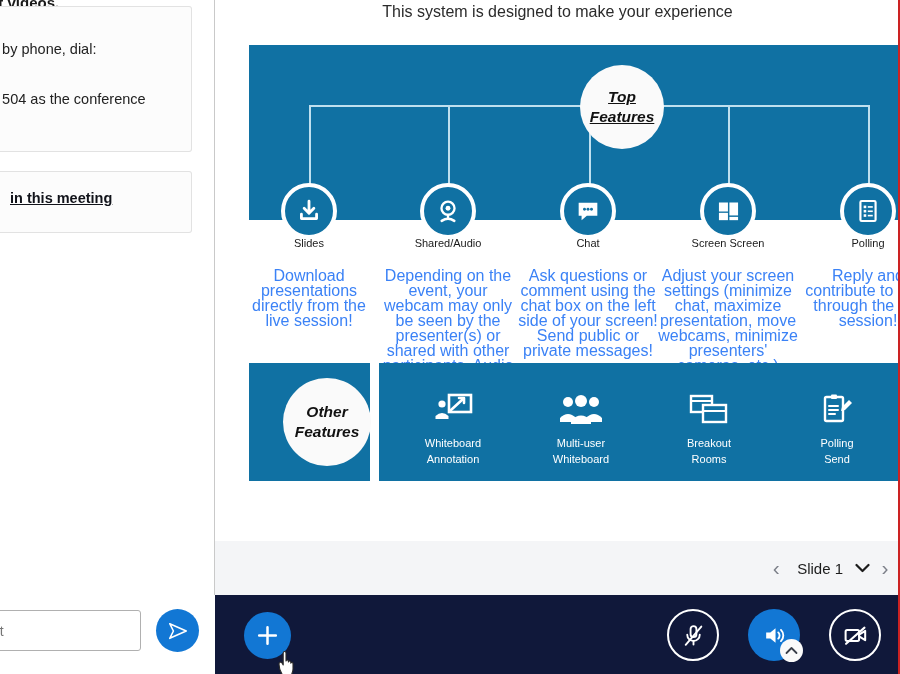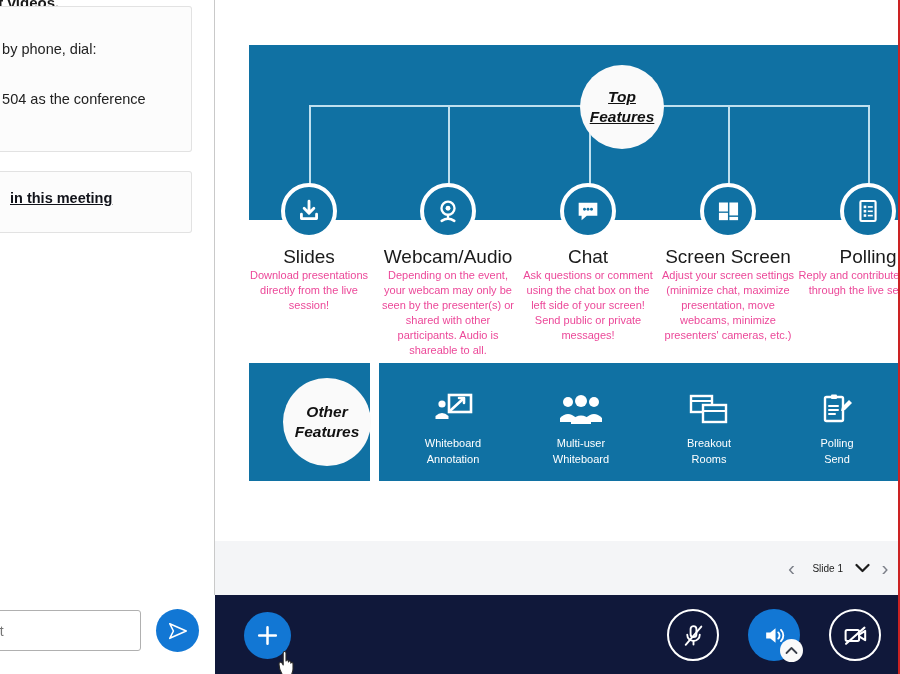--- a/index.html
+++ b/index.html
@@ -96,26 +96,26 @@
   .feat {
     position: absolute; width: 140px; text-align: center;
   }
   .feat .ico-ring {
     position: absolute; left: 50%; top: 0; transform: translateX(-50%);
     width: 56px; height: 56px; border-radius: 50%;
     background: #1071a3; border: 4px solid #ffffff;
     display: flex; align-items: center; justify-content: center;
   }
   .feat .f-title {
-    position: absolute; left: 0; top: 63px; width: 100%;
-    font-size: 19px; color: #1a1a1a; white-space: nowrap;
+    position: absolute; left: 0; top: 54px; width: 100%;
+    font-size: 11px; color: #1a1a1a; white-space: nowrap;
   }
   .feat .f-desc {
     position: absolute; left: 0; top: 85px; width: 100%;
-    font-size: 11px; color: #ec4899; line-height: 15px;
+    font-size: 16px; color: #3b82f6; line-height: 15px;
   }
 
   
   .panel-other {
     position: absolute; left: 34px; top: 363px; width: 121px; height: 118px;
     background: #1071a3;
   }
   .hub-other {
     position: absolute; left: 34px; top: 15px; width: 88px; height: 88px;
   }
@@ -139,21 +139,21 @@
   .slidebar {
     position: absolute; left: 215px; top: 541px; width: 685px; height: 54px;
     background: #f4f5f7; display: flex; align-items: center; justify-content: flex-end;
   }
   .slidebar-edge { position:absolute; right:0; top:0; width:2px; height:54px; background:#cc2222; }
   .nav-arrow {
     width: 30px; height: 40px; display: flex; align-items: center; justify-content: center;
     color: #7b7f88; font-size: 21px; cursor: pointer; background: none; border: none;
   }
   .slide-label {
-    font-size: 10px; color: #1c1c1c; padding: 0 6px; white-space: nowrap;
+    font-size: 15px; color: #1c1c1c; padding: 0 6px; white-space: nowrap;
   }
   .caret { margin-left: 6px; cursor: pointer; display:inline-flex; }
 
   
   .toolbar {
     position: absolute; left: 215px; top: 595px; width: 685px; height: 79px;
     background: #10183a;
   }
   .toolbar-edge { position:absolute; right:0; top:0; width:2px; height:79px; background:#cc2222; }
   .tb-round {
@@ -194,20 +194,21 @@
       <input class="chat-input" type="text" placeholder="at" style="">
       <button class="send-btn">
         <svg width="22" height="22" viewBox="0 0 24 24">
           <path d="M3 4 L21 12 L3 20 L7 12 Z" fill="none" stroke="#ffffff" stroke-width="1.7" stroke-linejoin="round"></path>
         </svg>
       </button>
     </div>
   </div>
 
   <div class="stage">
+    <div class="headline">This system is designed to make your experience</div>
 
     <div class="panel-top">
       <div class="connector hline" style="left:60px; top:60px; width:560px;"></div>
       <div class="connector vline" style="left:60px; top:60px; height:105px;"></div>
       <div class="connector vline" style="left:199px; top:60px; height:105px;"></div>
       <div class="connector vline" style="left:340px; top:60px; height:105px;"></div>
       <div class="connector vline" style="left:479px; top:60px; height:105px;"></div>
       <div class="connector vline" style="left:619px; top:60px; height:105px;"></div>
 
       <div class="hub hub-top">
@@ -229,21 +230,21 @@
 
     <div class="feat" style="left:163px; top:183px;">
       <div class="ico-ring">
         <svg width="28" height="28" viewBox="0 0 24 24">
           <circle cx="12" cy="9.6" r="5.6" fill="none" stroke="#fff" stroke-width="2"></circle>
           <circle cx="12" cy="9.6" r="2.1" fill="#fff"></circle>
           <path d="M12 15.2 V18.2" stroke="#fff" stroke-width="2"></path>
           <path d="M6.6 20.4 q5.4 -3.4 10.8 0" fill="none" stroke="#fff" stroke-width="2.2" stroke-linecap="round"></path>
         </svg>
       </div>
-      <div class="f-title">Webcam/Audio</div>
+      <div class="f-title">Shared/Audio</div>
       <div class="f-desc">Depending on the event, your webcam may only be seen by the presenter(s) or shared with other participants. Audio is shareable to all.</div>
     </div>
 
     <div class="feat" style="left:303px; top:183px;">
       <div class="ico-ring">
         <svg width="28" height="28" viewBox="0 0 24 24">
           <path d="M4 5 H20 V16 H11 L6.5 20 V16 H4 Z" fill="#fff"></path>
           <circle cx="9" cy="10.5" r="1.25" fill="#1071a3"></circle>
           <circle cx="12" cy="10.5" r="1.25" fill="#1071a3"></circle>
           <circle cx="15" cy="10.5" r="1.25" fill="#1071a3"></circle>

